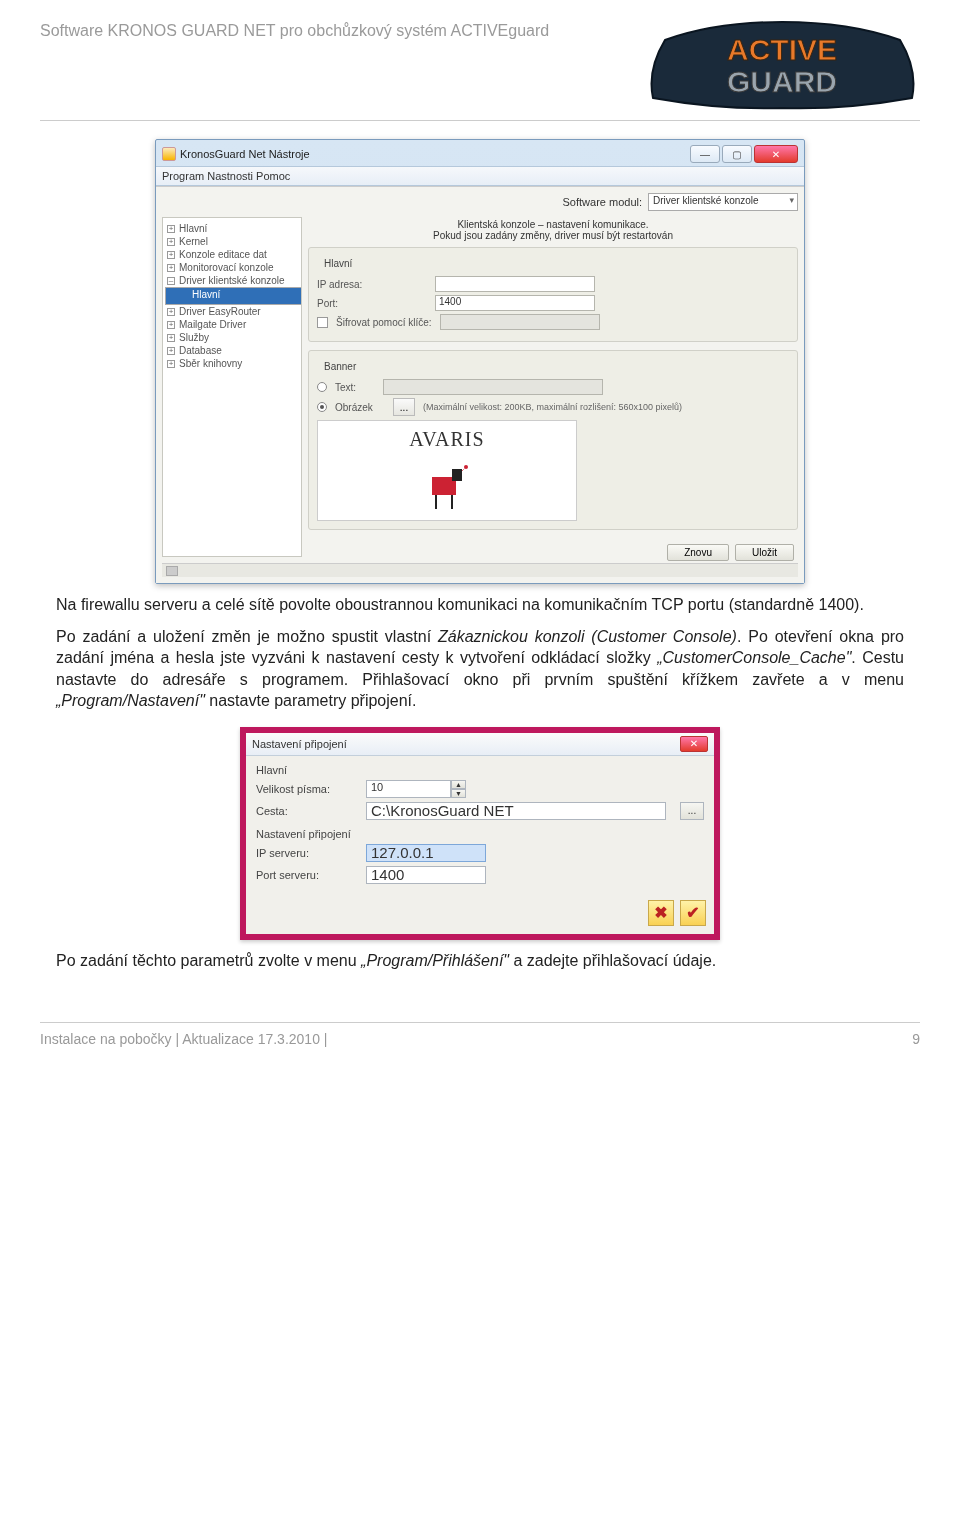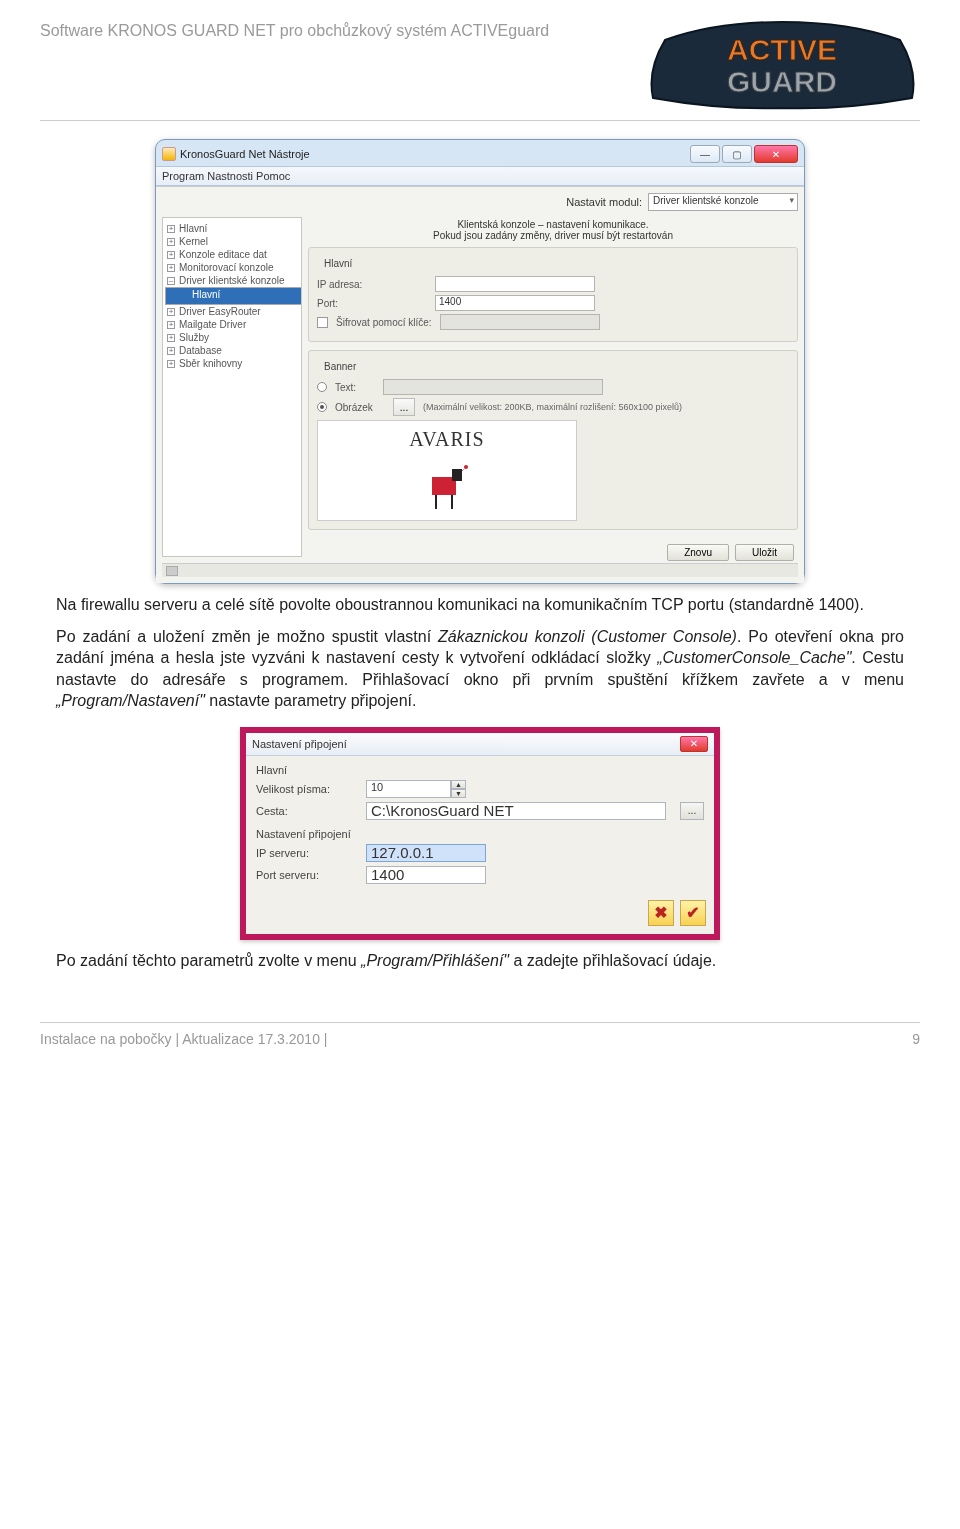--- a/index.html
+++ b/index.html
@@ -16,21 +16,21 @@
   .header-row { display: flex; justify-content: space-between; align-items: flex-start; margin-bottom: 10px; }
   .header-text { color: #9a9a9a; font-size: 16px; padding-top: 2px; }
   .logo { width: 275px; height: 90px; position: relative; }
   .logo svg { width: 100%; height: 100%; }
   hr.sep { border: none; border-top: 1px solid #ccc; margin: 0 0 18px 0; }
 
   
   .win7 {
     width: 650px; margin: 10px auto 7px auto;
     background: linear-gradient(#d7e6f4, #cfe0f0);
-    border: 1px solid #7a9bbd; border-radius: 10px;
+    border: 1px solid #7a9bbd; border-radius: 2px;
     box-shadow: 0 2px 6px rgba(0,0,0,0.25);
     font-family: "Segoe UI", Tahoma, Arial, sans-serif;
     font-size: 11px; color: #333;
   }
   .win7-titlebar {
     display: flex; align-items: center; justify-content: space-between;
     padding: 4px 6px 2px 6px; height: 26px;
   }
   .win7-titlebar .t-left { display:flex; align-items:center; gap:4px; }
   .win7-icon { width:14px; height:14px; background: linear-gradient(#fceabb,#f8b500); border:1px solid #c99; border-radius:2px; }
@@ -139,21 +139,21 @@
         <div class="win7-btn close">✕</div>
       </div>
     </div>
     <div class="win7-menubar">
       <span>Program</span>
       <span>Nastnosti</span>
       <span>Pomoc</span>
     </div>
     <div class="win7-inner">
       <div class="mod-row">
-        <span>Nastavit modul:</span>
+        <span>Software modul:</span>
         <div class="sel">Driver klientské konzole</div>
       </div>
       <div class="panel-split">
         <div class="tree">
           <div class="tree-item"><span class="sq">+</span><span>Hlavní</span></div>
           <div class="tree-item"><span class="sq">+</span><span>Kernel</span></div>
           <div class="tree-item"><span class="sq">+</span><span>Konzole editace dat</span></div>
           <div class="tree-item"><span class="sq">+</span><span>Monitorovací konzole</span></div>
           <div class="tree-item"><span class="sq">–</span><span>Driver klientské konzole</span></div>
           <div class="tree-item sub sel"><span>Hlavní</span></div>

